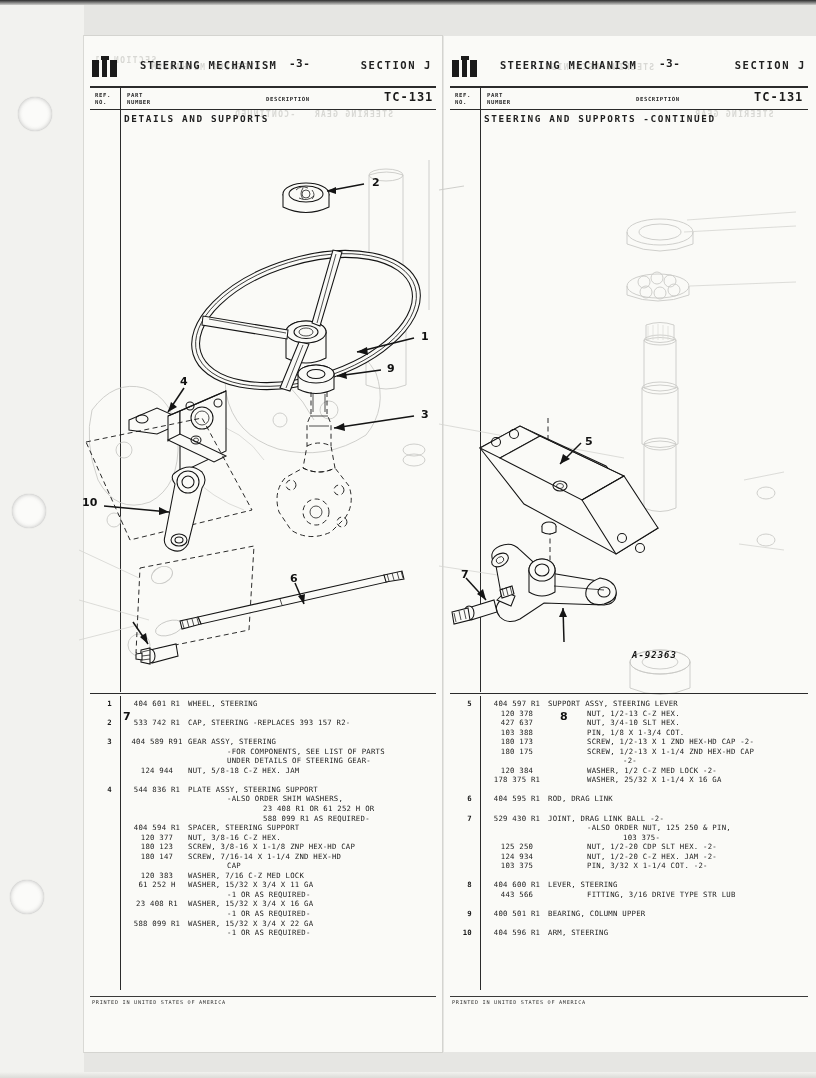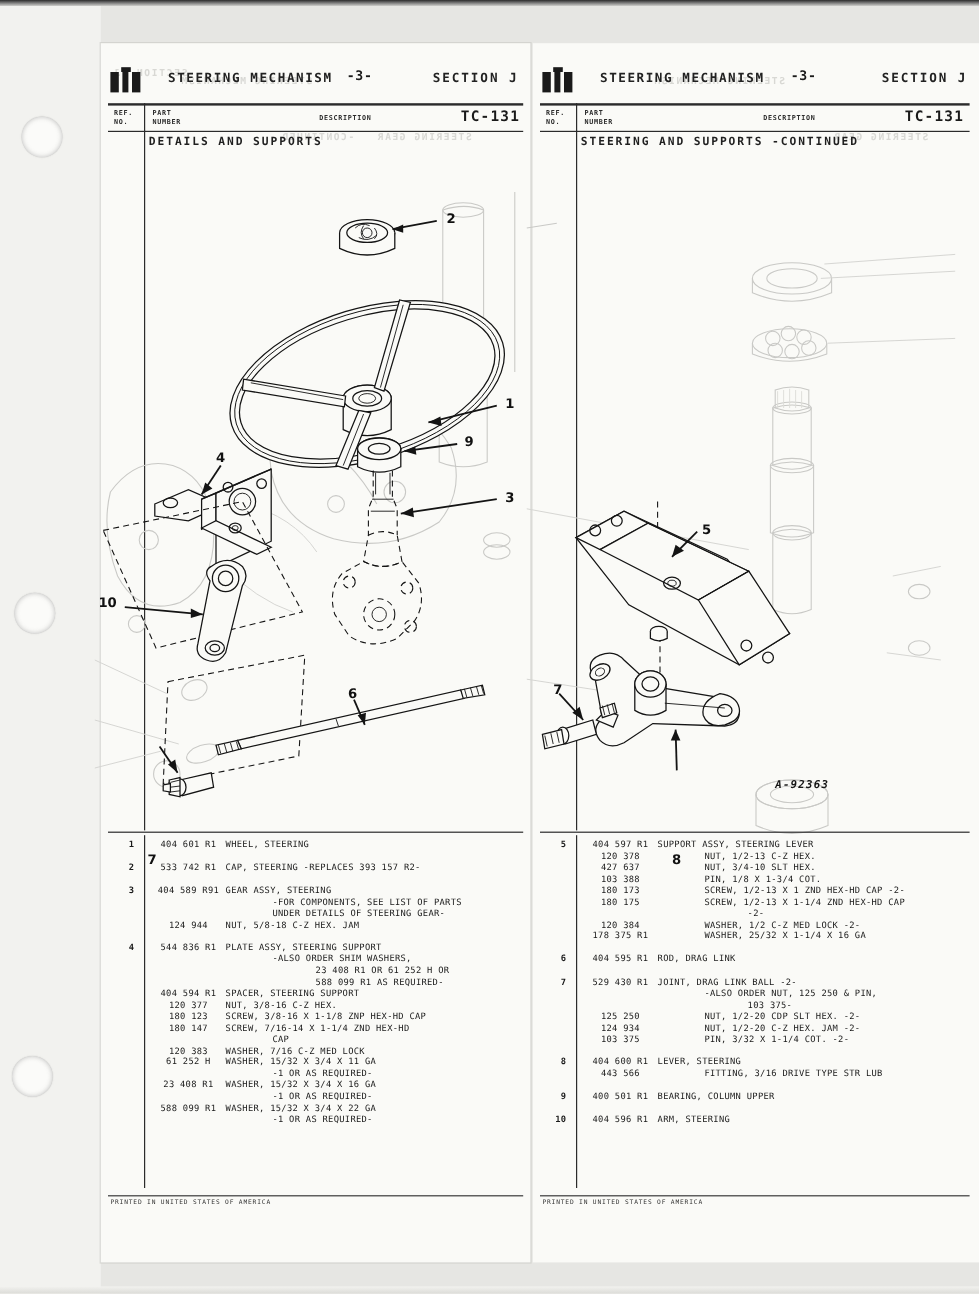--- a/index.html
+++ b/index.html
@@ -420,21 +420,21 @@
       <ellipse class="ghost" cx="216" cy="542" rx="30" ry="12"></ellipse>
       <ellipse class="ghost" cx="216" cy="542" rx="18" ry="7"></ellipse>
     </g>
 
   </svg>
   </div>
 
   <div class="callout" style="left:141px;top:399px;">5</div>
   <div class="callout" style="left:17px;top:532px;">7</div>
   <div class="callout" style="left:116px;top:674px;">8</div>
-  <div class="figno" style="left:202px;top:614px;">A-92363</div>
+  <div class="figno" style="left:188px;top:614px;">A-92363</div>
 
   <div class="rule" style="left:6px;top:657px;width:358px;height:1px;"></div>
   <div class="vline" style="left:36px;top:660px;height:294px;"></div>
   <div class="plist" id="plist-right" style="left:12px;top:663px;width:352px;"><div class="prow"><span class="pref">5</span><span class="pnum">404 597 R1</span><span class="pdesc">SUPPORT ASSY, STEERING LEVER</span></div><div class="prow"><span class="pref"></span><span class="pnum">120 378</span><span class="pdesc ind">NUT, 1/2-13 C-Z HEX.</span></div><div class="prow"><span class="pref"></span><span class="pnum">427 637</span><span class="pdesc ind">NUT, 3/4-10 SLT HEX.</span></div><div class="prow"><span class="pref"></span><span class="pnum">103 388</span><span class="pdesc ind">PIN, 1/8 X 1-3/4 COT.</span></div><div class="prow"><span class="pref"></span><span class="pnum">180 173</span><span class="pdesc ind">SCREW, 1/2-13 X 1 ZND HEX-HD CAP -2-</span></div><div class="prow"><span class="pref"></span><span class="pnum">180 175</span><span class="pdesc ind">SCREW, 1/2-13 X 1-1/4 ZND HEX-HD CAP</span></div><div class="prow"><span class="pref"></span><span class="pnum"></span><span class="pdesc ind2">-2-</span></div><div class="prow"><span class="pref"></span><span class="pnum">120 384</span><span class="pdesc ind">WASHER, 1/2 C-Z MED LOCK -2-</span></div><div class="prow"><span class="pref"></span><span class="pnum">178 375 R1</span><span class="pdesc ind">WASHER, 25/32 X 1-1/4 X 16 GA</span></div><div class="prow"></div><div class="prow"><span class="pref">6</span><span class="pnum">404 595 R1</span><span class="pdesc">ROD, DRAG LINK</span></div><div class="prow"></div><div class="prow"><span class="pref">7</span><span class="pnum">529 430 R1</span><span class="pdesc">JOINT, DRAG LINK BALL -2-</span></div><div class="prow"><span class="pref"></span><span class="pnum"></span><span class="pdesc ind">-ALSO ORDER NUT, 125 250 &amp; PIN,</span></div><div class="prow"><span class="pref"></span><span class="pnum"></span><span class="pdesc ind2">103 375-</span></div><div class="prow"><span class="pref"></span><span class="pnum">125 250</span><span class="pdesc ind">NUT, 1/2-20 CDP SLT HEX. -2-</span></div><div class="prow"><span class="pref"></span><span class="pnum">124 934</span><span class="pdesc ind">NUT, 1/2-20 C-Z HEX. JAM -2-</span></div><div class="prow"><span class="pref"></span><span class="pnum">103 375</span><span class="pdesc ind">PIN, 3/32 X 1-1/4 COT. -2-</span></div><div class="prow"></div><div class="prow"><span class="pref">8</span><span class="pnum">404 600 R1</span><span class="pdesc">LEVER, STEERING</span></div><div class="prow"><span class="pref"></span><span class="pnum">443 566</span><span class="pdesc ind">FITTING, 3/16 DRIVE TYPE STR LUB</span></div><div class="prow"></div><div class="prow"><span class="pref">9</span><span class="pnum">400 501 R1</span><span class="pdesc">BEARING, COLUMN UPPER</span></div><div class="prow"></div><div class="prow"><span class="pref">10</span><span class="pnum">404 596 R1</span><span class="pdesc">ARM, STEERING</span></div></div>
 
   <div class="footrule" style="left:6px;top:960px;width:358px;"></div>
   <div class="footnote" style="left:8px;top:963px;">PRINTED IN UNITED STATES OF AMERICA</div>
 
  </div>
 </div>

